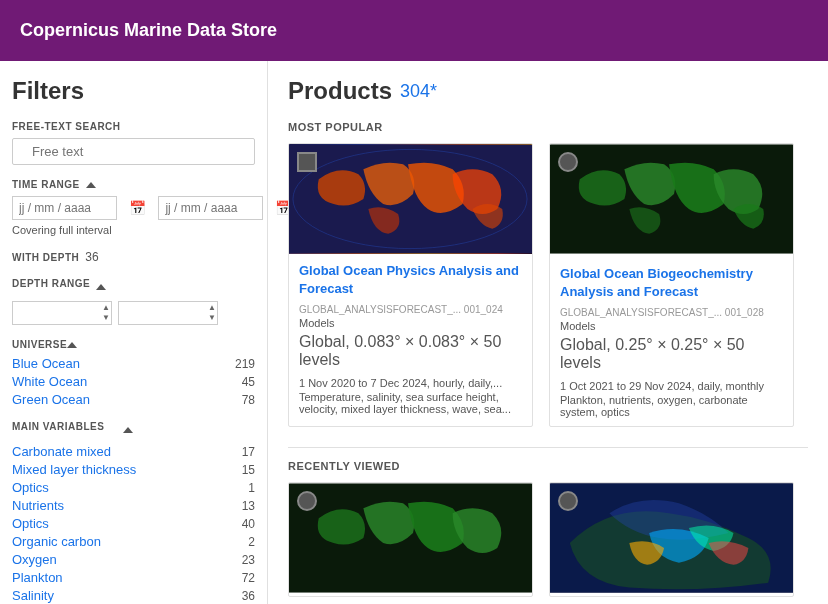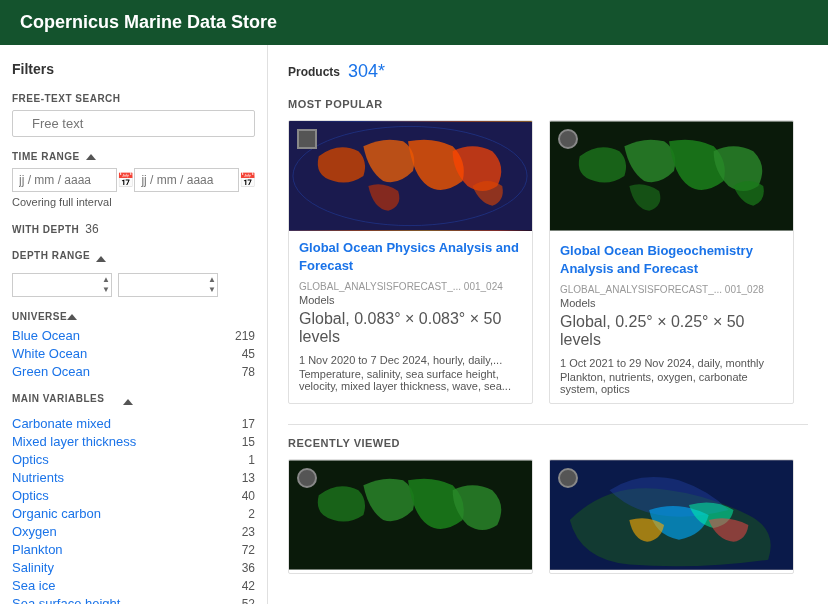--- a/index.html
+++ b/index.html
@@ -1,37 +1,37 @@
 <!DOCTYPE html>
 <html><head>
   <meta charset="utf-8">
   <style>
     * { box-sizing: border-box; margin: 0; padding: 0; }
     body { font-family: Arial, sans-serif; font-size: 13px; color: #333; background: #fff; width: 828px; }
 
     
-    .header { background: #14532d; color: #fff; padding: 12px 20px; font-size: 18px; font-weight: bold; }
+    .header { background: #701a75; color: #fff; padding: 20px 20px; font-size: 18px; font-weight: bold; }
 
     
     .layout { display: flex; }
 
     
     .sidebar { width: 268px; min-width: 268px; padding: 16px 12px; border-right: 1px solid #e0e0e0; }
-    .sidebar-title { font-size: 14px; font-weight: bold; margin-bottom: 16px; }
+    .sidebar-title { font-size: 24px; font-weight: bold; margin-bottom: 16px; }
 
     .section-label { font-size: 10px; font-weight: bold; color: #555; letter-spacing: 0.5px; margin-bottom: 6px; text-transform: uppercase; }
     .section { margin-bottom: 14px; }
 
     .text-input { width: 100%; border: 1px solid #ccc; padding: 5px 19px; font-size: 13px; color: #999; border-radius: 2px; }
 
     .time-range-header { display: flex; align-items: center; gap: 6px; margin-bottom: 6px; }
     .time-range-header .section-label { margin-bottom: 0; }
     .triangle-up { width: 0; height: 0; border-left: 5px solid transparent; border-right: 5px solid transparent; border-bottom: 6px solid #555; display: inline-block; }
 
-    .date-row { display: flex; align-items: center; gap: 0; margin-bottom: 4px; }
+    .date-row { display: flex; align-items: center; gap: 12px; margin-bottom: 4px; }
     .date-input { border: 1px solid #ccc; padding: 4px 6px; font-size: 12px; color: #333; width: 105px; }
     .calendar-icon { font-size: 14px; color: #555; cursor: pointer; }
 
     .covering-text { font-size: 11px; color: #555; margin-top: 2px; }
 
     .with-depth-row { display: flex; align-items: center; gap: 6px; margin-bottom: 8px; }
     .with-depth-label { font-size: 10px; font-weight: bold; color: #555; text-transform: uppercase; letter-spacing: 0.5px; }
     .count-badge { font-size: 12px; color: #555; }
 
     .depth-range-header { display: flex; align-items: center; gap: 6px; margin-bottom: 6px; }
@@ -46,21 +46,21 @@
 
     .filter-item { display: flex; justify-content: space-between; align-items: center; margin-bottom: 3px; cursor: pointer; }
     .filter-item-name { font-size: 13px; color: #1a73e8; }
     .filter-item-count { font-size: 12px; color: #555; }
 
     .main-variables-header { display: flex; align-items: center; gap: 19px; margin-bottom: 6px; }
 
     
     .main { flex: 1; padding: 16px 20px; }
     .products-header { display: flex; align-items: center; gap: 8px; margin-bottom: 16px; }
-    .products-title { font-size: 12px; font-weight: bold; }
+    .products-title { font-size: 24px; font-weight: bold; }
     .products-count { font-size: 18px; color: #1a73e8; }
 
     .section-heading { font-size: 11px; font-weight: bold; color: #555; text-transform: uppercase; letter-spacing: 0.5px; margin-bottom: 10px; }
 
     .cards-row { display: flex; gap: 16px; margin-bottom: 20px; }
     .card { width: 245px; border: 1px solid #e0e0e0; border-radius: 2px; overflow: hidden; cursor: pointer; }
     .card-body { padding: 8px 10px; }
     .card-title { font-size: 13px; font-weight: bold; color: #1a73e8; margin-bottom: 6px; line-height: 1.4; }
     .card-id { font-size: 10px; color: #999; margin-bottom: 2px; }
     .card-type { font-size: 11px; color: #555; margin-bottom: 4px; }

